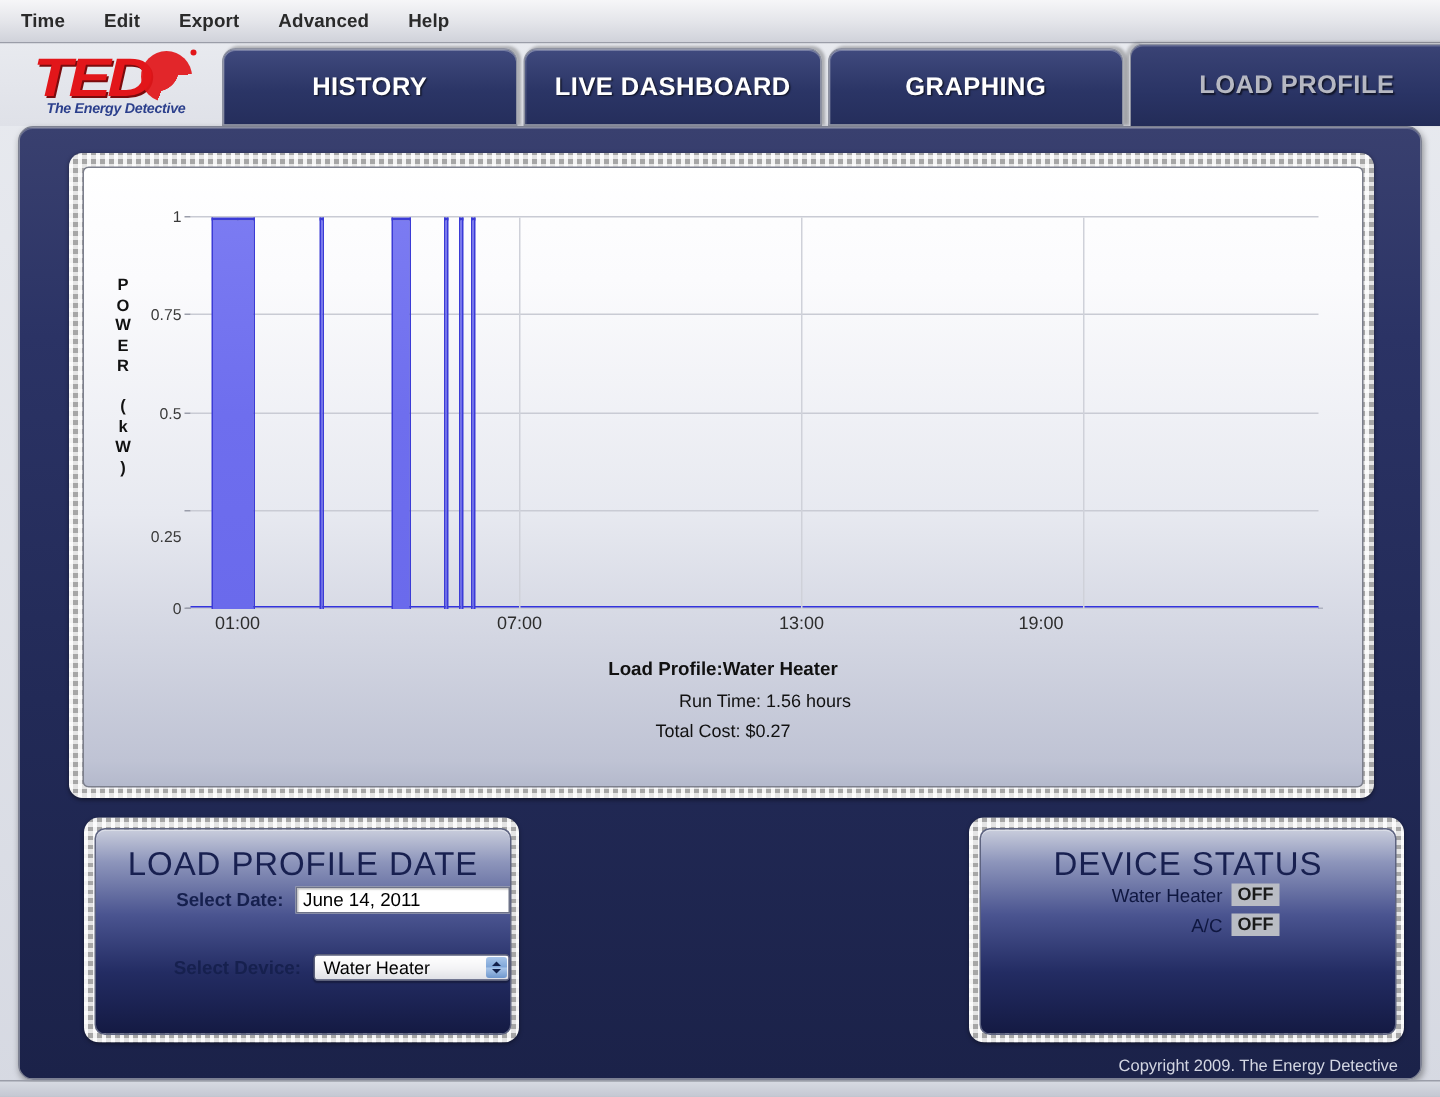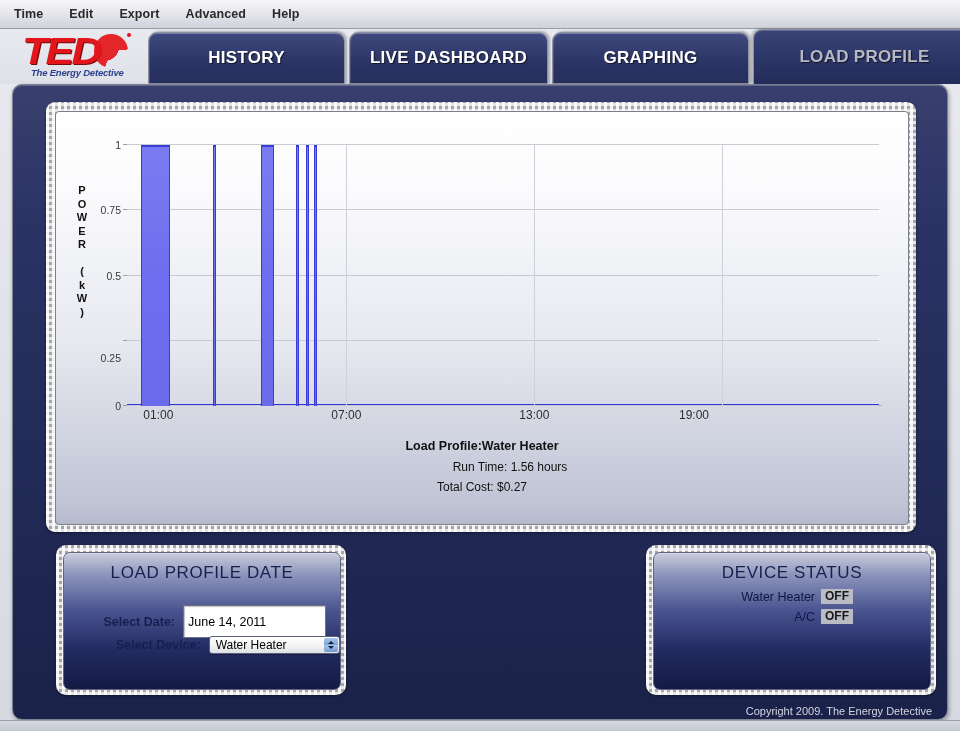--- a/index.html
+++ b/index.html
@@ -223,41 +223,41 @@
     box-shadow: inset 0 1px 0 rgba(255,255,255,.35);
     position: relative;
   }
   #date-frame { left: 43px; top: 460px; width: 290px; height: 150px; }
   #status-frame { left: 633px; top: 460px; width: 290px; height: 150px; }
 
   .box-title {
     position: absolute; left: 0; width: 100%;
     top: 10px;
     text-align: center;
-    font-size: 17px; color: #182050;
+    font-size: 22px; color: #182050;
     letter-spacing: .6px;
   }
   .field-row {
     position: absolute; left: 0; width: 100%;
     display: flex; align-items: center;
   }
   .field-label {
     font-size: 12.5px; font-weight: bold; color: #16204e;
     text-align: right;
   }
   .date-input {
-    width: 143px; height: 33px;
+    width: 143px; height: 18px;
     background: #ffffff;
     border: 1px solid #6d7288;
     box-shadow: inset 1px 1px 1px rgba(0,0,0,.25);
     font-family: "Liberation Sans", sans-serif;
     font-size: 12.5px;
     color: #000;
     padding: 0 4px;
-    margin: 14px;
+    margin: 0;
     box-sizing: border-box;
     outline: none;
   }
   .device-select {
     position: relative;
     width: 142px; height: 18px;
     background: linear-gradient(180deg,#ffffff 0%,#f3f3f5 55%,#dfe0e6 100%);
     border: 1px solid #5b607a;
     border-radius: 3px;
     box-shadow: inset 0 1px 0 #fff, 0 1px 1px rgba(0,0,0,.3);

